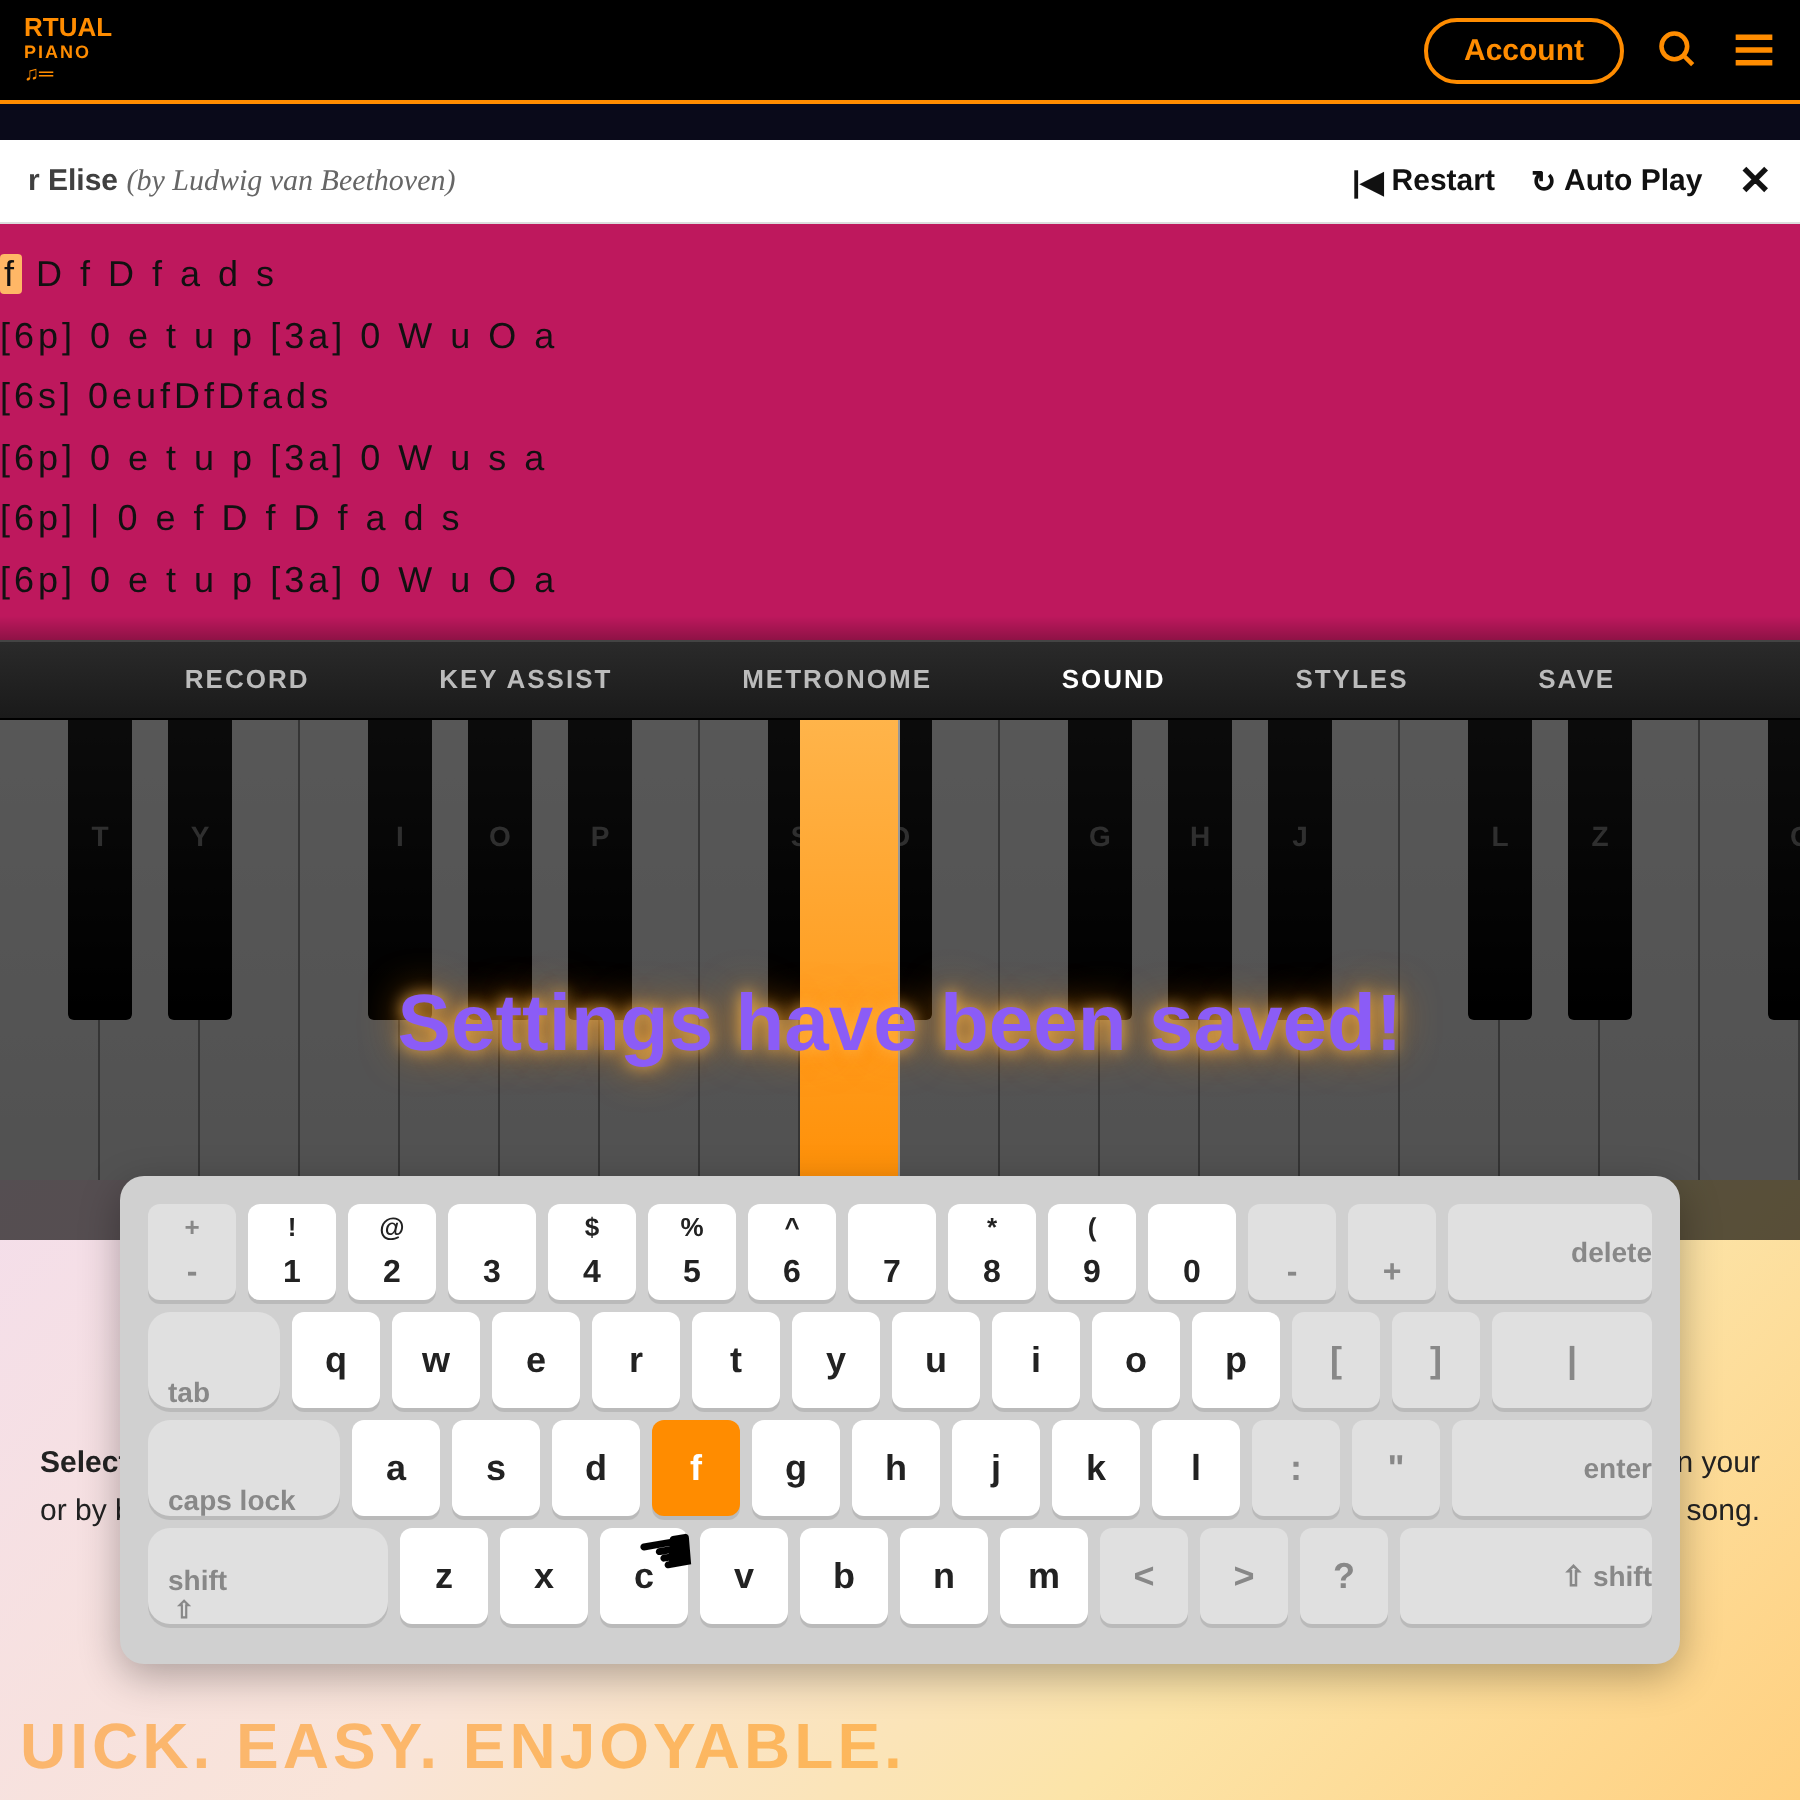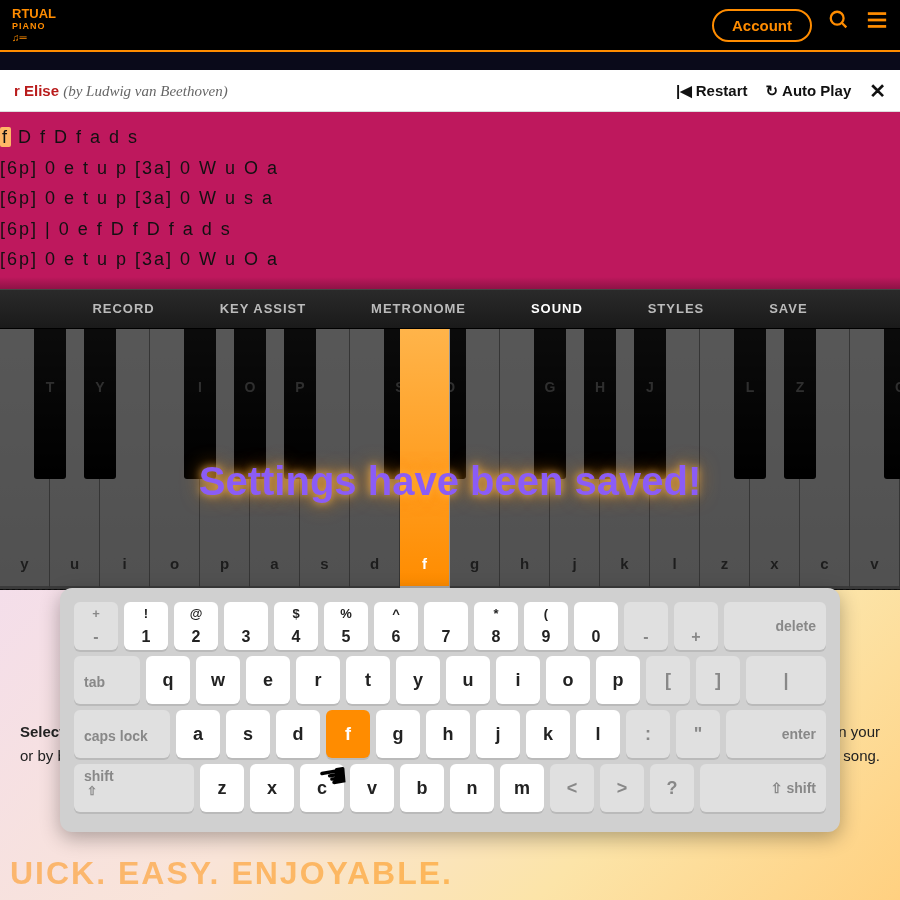--- a/index.html
+++ b/index.html
@@ -2,29 +2,29 @@
 <html><head>
 <meta charset="utf-8">
 <style>
 * { margin: 0; padding: 0; box-sizing: border-box; font-family: -apple-system, BlinkMacSystemFont, "Segoe UI", Helvetica, Arial, sans-serif; }
 body { width: 900px; height: 900px; overflow: hidden; background: #fff; position: relative; }
 
 .top-bar { background: #000; height: 52px; display: flex; align-items: center; justify-content: space-between; padding: 0 12px; border-bottom: 2px solid #ff8c00; }
 .logo { color: #ff8c00; font-weight: bold; font-size: 13px; line-height: 1.1; }
 .logo-sub { font-size: 9px; letter-spacing: 1px; }
 .logo-icon { font-size: 10px; color: #ff8c00; }
-.top-right { display: flex; align-items: flex-start; gap: 16px; }
+.top-right { display: flex; align-items: center; gap: 16px; }
 .account-btn { border: 2px solid #ff8c00; color: #ff8c00; background: transparent; padding: 6px 18px; border-radius: 20px; font-weight: bold; font-size: 15px; }
 .search-icon, .menu-icon { color: #ff8c00; font-size: 22px; display: inline-flex; align-items: center; }
 
 .dark-strip { background: #0a0a1a; height: 18px; }
 
 .song-bar { background: #fff; height: 42px; display: flex; align-items: center; justify-content: space-between; padding: 0 14px; border-bottom: 1px solid #ddd; }
 .song-title { font-weight: bold; font-size: 15px; }
-.song-title-em { color: #b91c1c; margin-top: 25px; }
+.song-title-em { color: #404040; margin-top: 25px; }
 .song-by { color: #666; font-style: italic; font-weight: normal; font-family: Liberation Serif, serif; }
 .song-controls { display: flex; align-items: center; gap: 18px; font-weight: bold; font-size: 15px; color: #111; }
 .song-controls span { display: inline-flex; align-items: center; gap: 4px; }
 .close-x { font-size: 20px; font-weight: bold; }
 
 .sheet { background: #be185d; padding: 10px 0 14px 0; text-align: left; font-family: "Courier New", monospace; font-size: 18px; line-height: 1.7; color: #111; letter-spacing: 2px; position: relative; }
 .sheet .hl { background: #ffb766; padding: 0 2px; border-radius: 2px; }
 .sheet-fade { position: absolute; bottom: 0; left: 0; right: 0; height: 12px; background: linear-gradient(to bottom, rgba(0,0,0,0), rgba(0,0,0,0.25)); }
 
 .toolbar { background: linear-gradient(#2a2a2a, #1a1a1a); height: 40px; display: flex; align-items: center; justify-content: space-around; padding: 0 60px; border-top: 1px solid #444; border-bottom: 1px solid #000; }
@@ -47,22 +47,22 @@
 .kb-row:last-child { margin-bottom: 0; }
 .key { background: #fff; border-radius: 6px; height: 48px; display: flex; flex-direction: column; align-items: center; justify-content: center; font-weight: 800; font-size: 18px; color: #222; box-shadow: 0 2px 0 rgba(0,0,0,0.1); }
 .key.grey { background: #e0e0e0; color: #888; font-weight: 600; }
 .key.wide1 { width: 44px; }
 .key.wide15 { width: 66px; }
 .key.wide2 { width: 96px; }
 .key.hl { background: #ff8c00; color: #fff; }
 .key.sym { flex-direction: column; justify-content: space-between; padding: 4px 0; font-size: 14px; }
 .key .top-sym { font-size: 13px; }
 .key .bot-sym { font-size: 16px; }
-.key-label-right { align-items: flex-end; padding-right: 10px; font-size: 14px; }
-.key-label-left { align-items: flex-start; padding-left: 10px; font-size: 14px; justify-content: flex-end; padding-bottom: 14px; }
+.key-label-right { align-items: flex-end; font-size: 14px; }
+.key-label-left { align-items: flex-start; padding-left: 10px; font-size: 14px; justify-content: flex-end; padding-bottom: 0; border-radius: 11px; }
 .shift-icon { font-size: 12px; margin-left: 3px; }
 .hand { position: absolute; top: 168px; left: 258px; font-size: 34px; color: #000; z-index: 30; transform: rotate(-10deg); }
 
 .below { position: absolute; top: 590px; left: 0; right: 0; padding: 130px 20px 0 20px; background: linear-gradient(135deg, #f4deea, #f9e4d8 40%, #fce4a8 70%, #ffd080); height: 310px; z-index: 1; }
 .instr { font-size: 15px; color: #222; text-align: center; line-height: 1.6; }
 .instr b { font-weight: 800; }
 .tagline { position: absolute; bottom: 8px; left: 0; right: 0; font-size: 32px; font-weight: 900; letter-spacing: 2px; color: #ff8c00; opacity: 0.5; padding-left: 10px; white-space: nowrap; overflow: hidden; }
 </style>
 </head>
 <body>
@@ -107,20 +107,21 @@
         <span>↻</span> 
         <span>Auto Play</span>
       </span>
     <span class="close-x">✕</span>
   </div>
 </div>
 
 <div class="sheet">
   <div><span class="hl">f</span><span> D f D f a d s</span></div>
   <div>[6p] 0 e t u p [3a] 0 W u O a</div>
+  <div>[6s] 0eufDfDfads</div>
   <div>[6p] 0 e t u p [3a] 0 W u s a</div>
   <div>[6p] | 0 e f D f D f a d s</div>
   <div>[6p] 0 e t u p [3a] 0 W u O a</div>
   <div class="sheet-fade"></div>
 </div>
 
 <div class="toolbar">
   <span class="toolbar-item">RECORD</span>
   <span class="toolbar-item">KEY ASSIST</span>
   <span class="toolbar-item">METRONOME</span>

